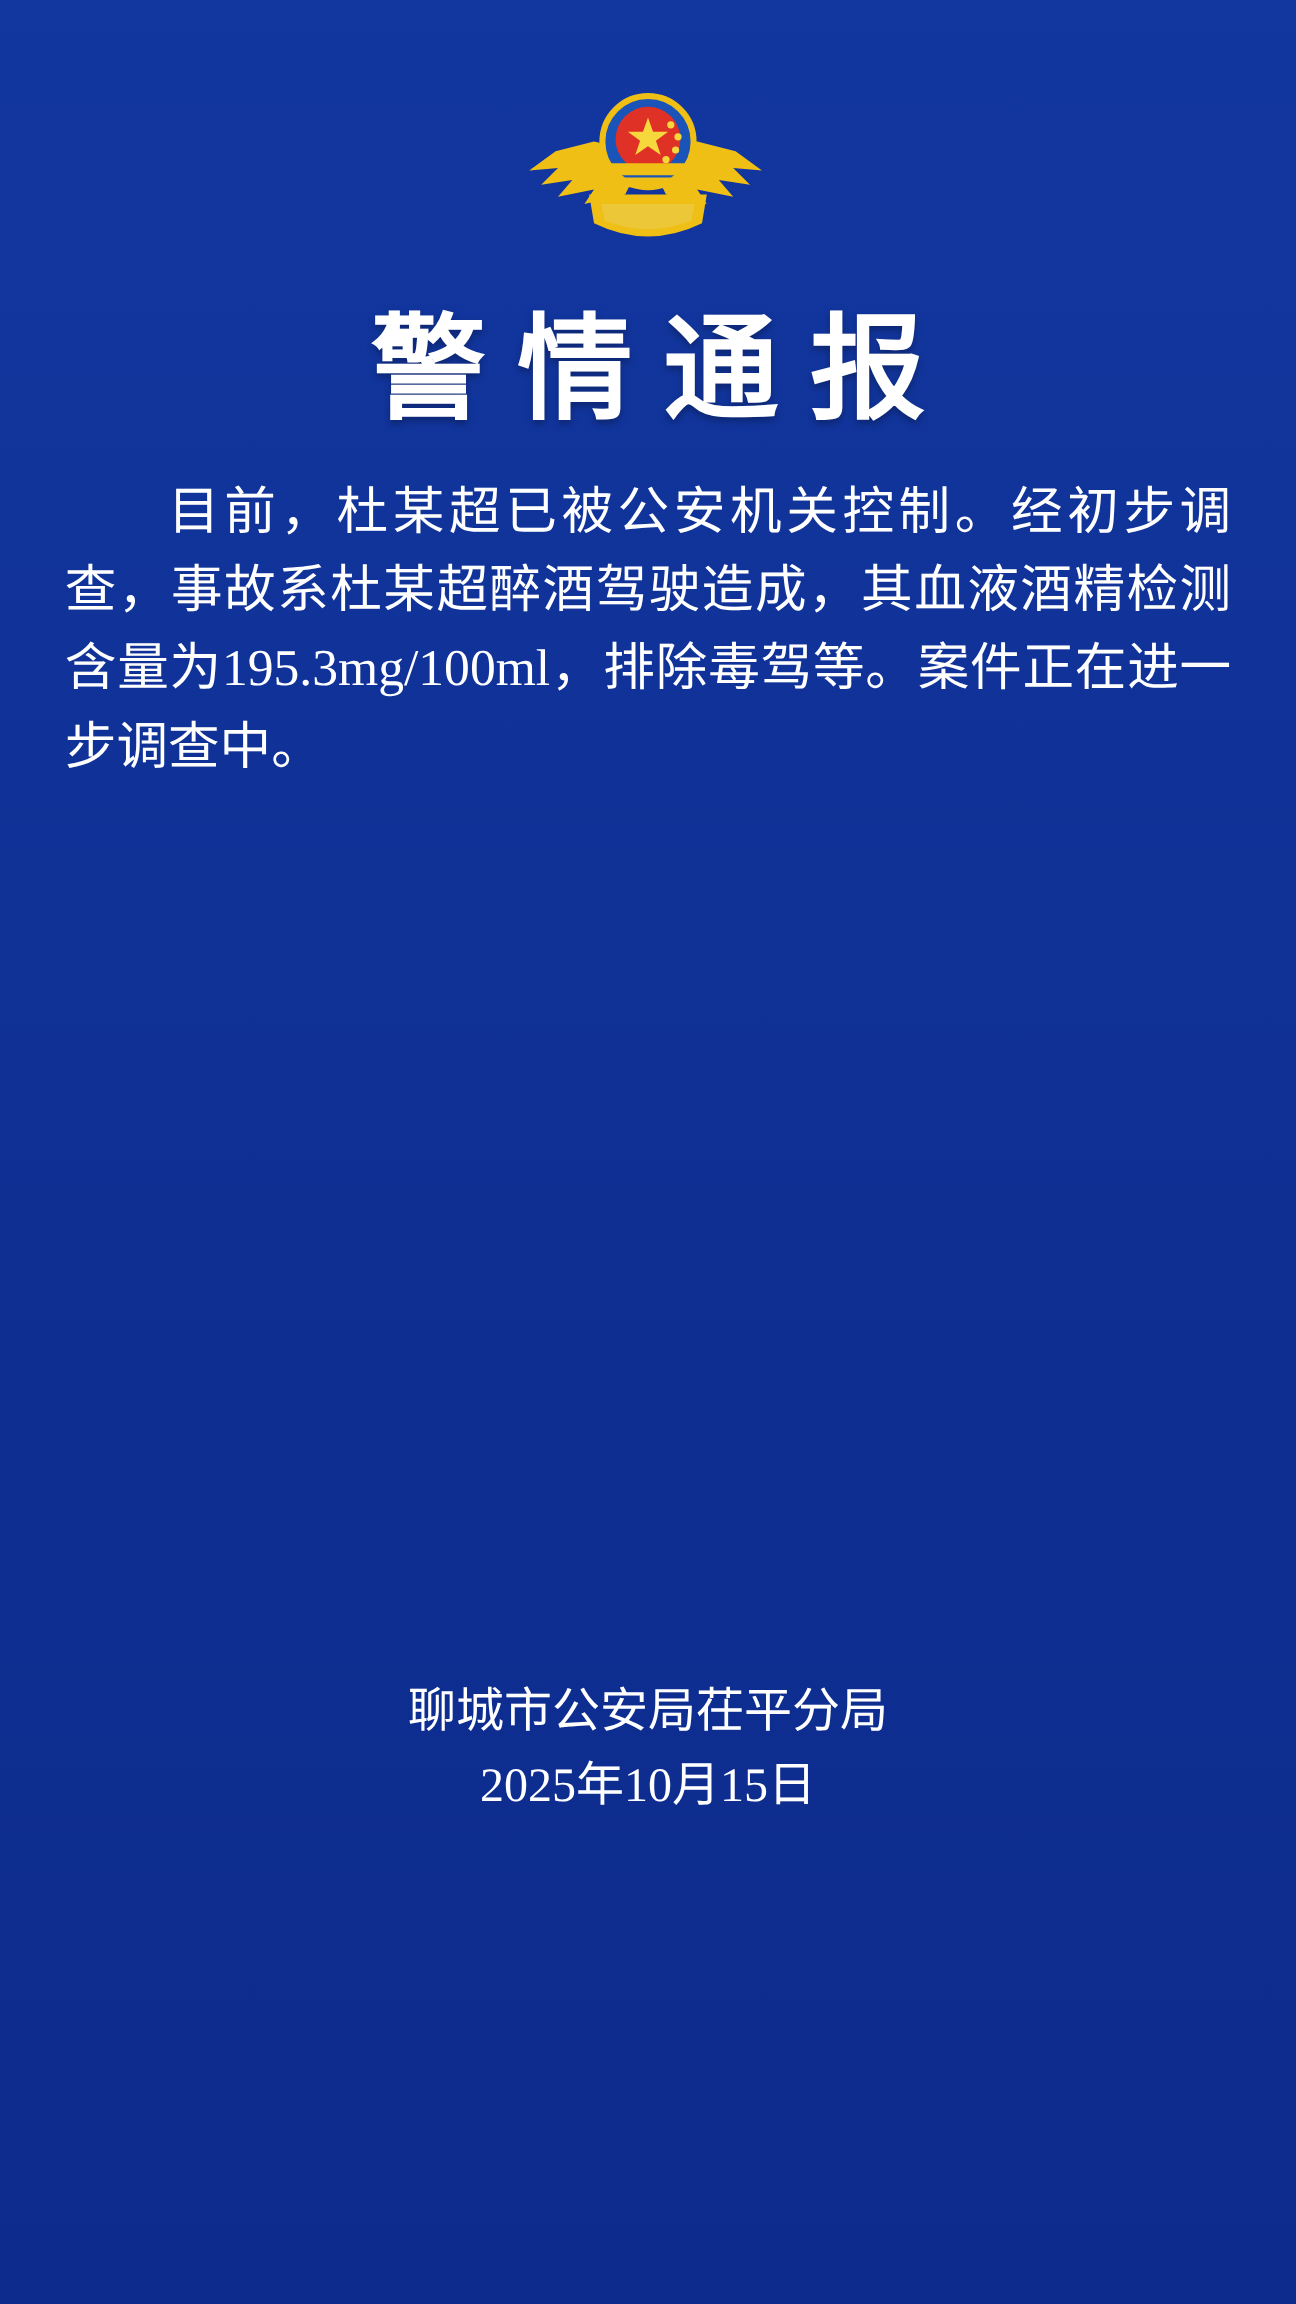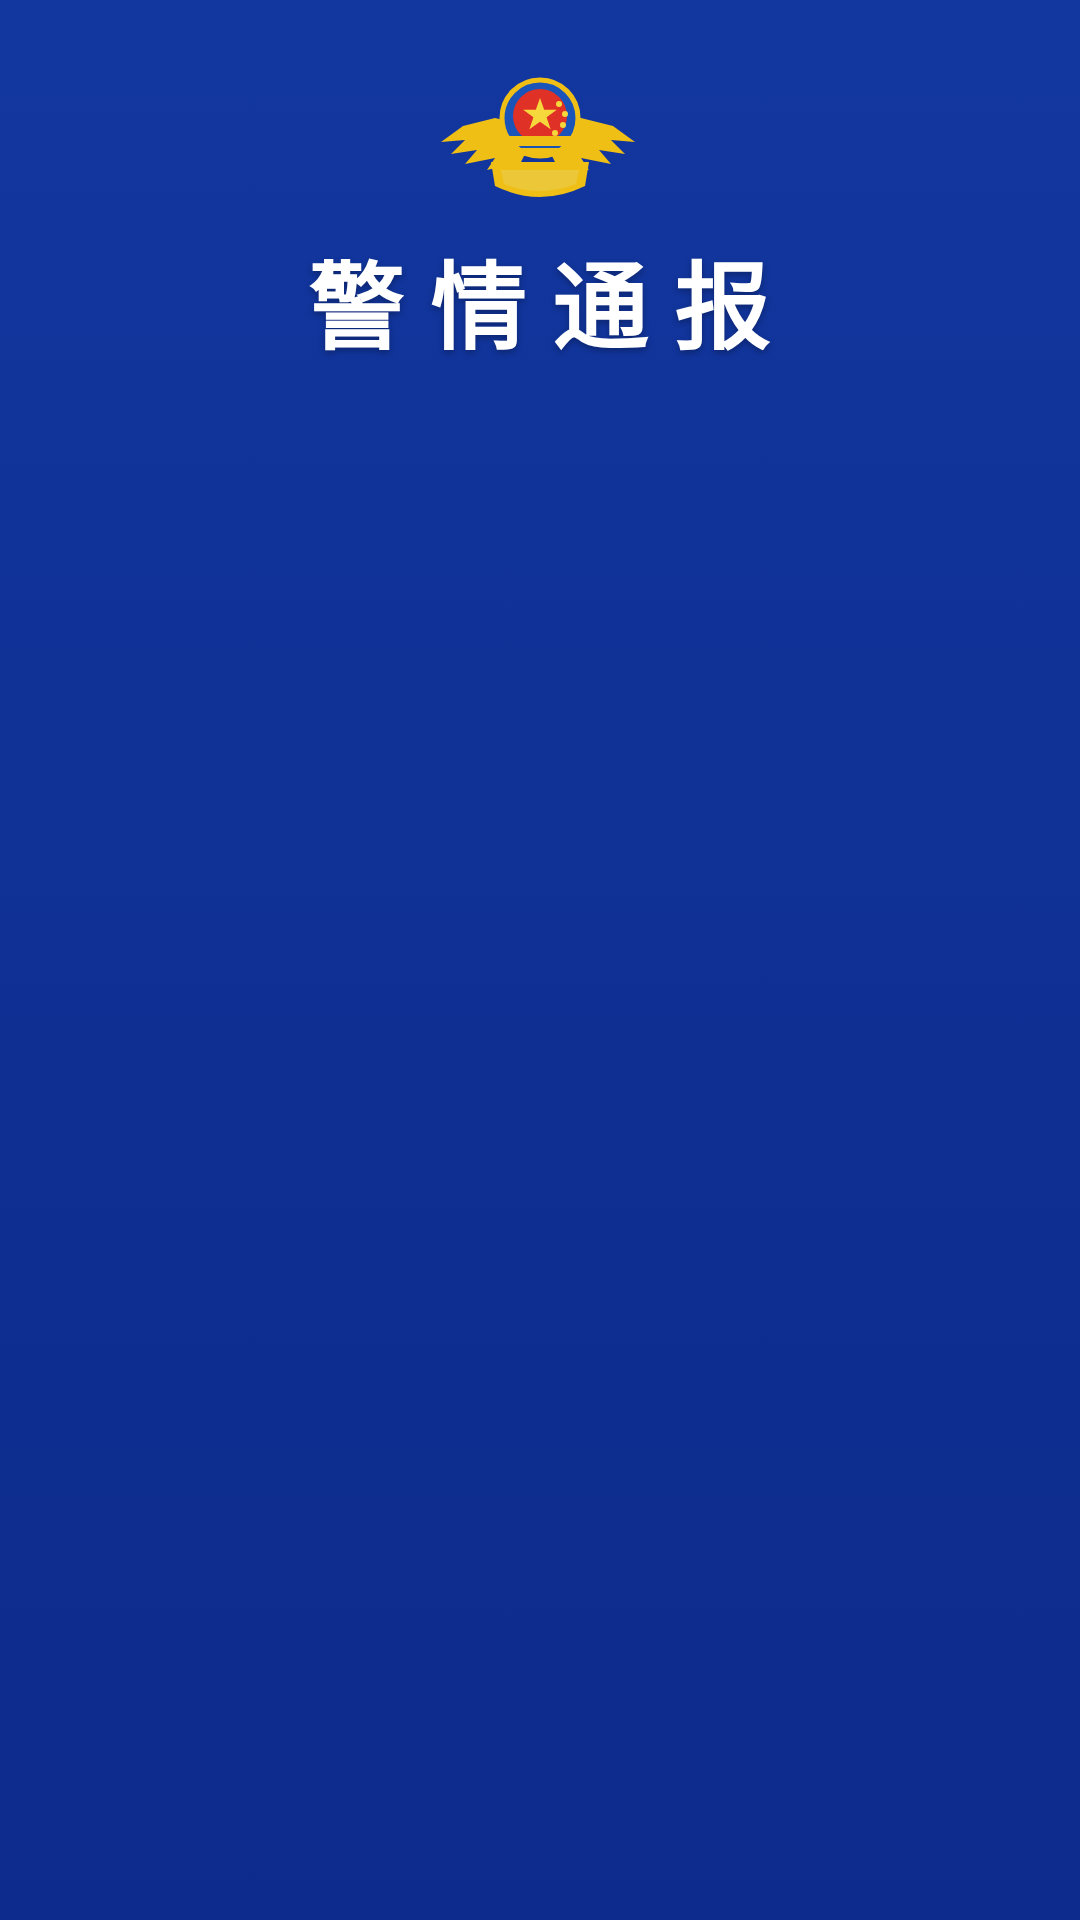--- a/index.html
+++ b/index.html
@@ -111,16 +111,21 @@
 
         <rect x="72" y="70" width="66" height="10" rx="3" fill="#f0bf16"></rect>
         <rect x="84" y="82" width="42" height="8" rx="3" fill="#f0bf16"></rect>
       </svg>
     </div>
   </div>
 
   <div class="title">警情通报</div>
 
   <div class="body-text">
+    <p>目前，杜某超已被公安机关控制。经初步调查，事故系杜某超醉酒驾驶造成，其血液酒精检测含量为195.3mg/100ml，排除毒驾等。案件正在进一步调查中。</p>
   </div>
 
+  <div class="signature">
+    <div>聊城市公安局茌平分局</div>
+    <div>2025年10月15日</div>
+  </div>
 
 </div>
 
 </body></html>

